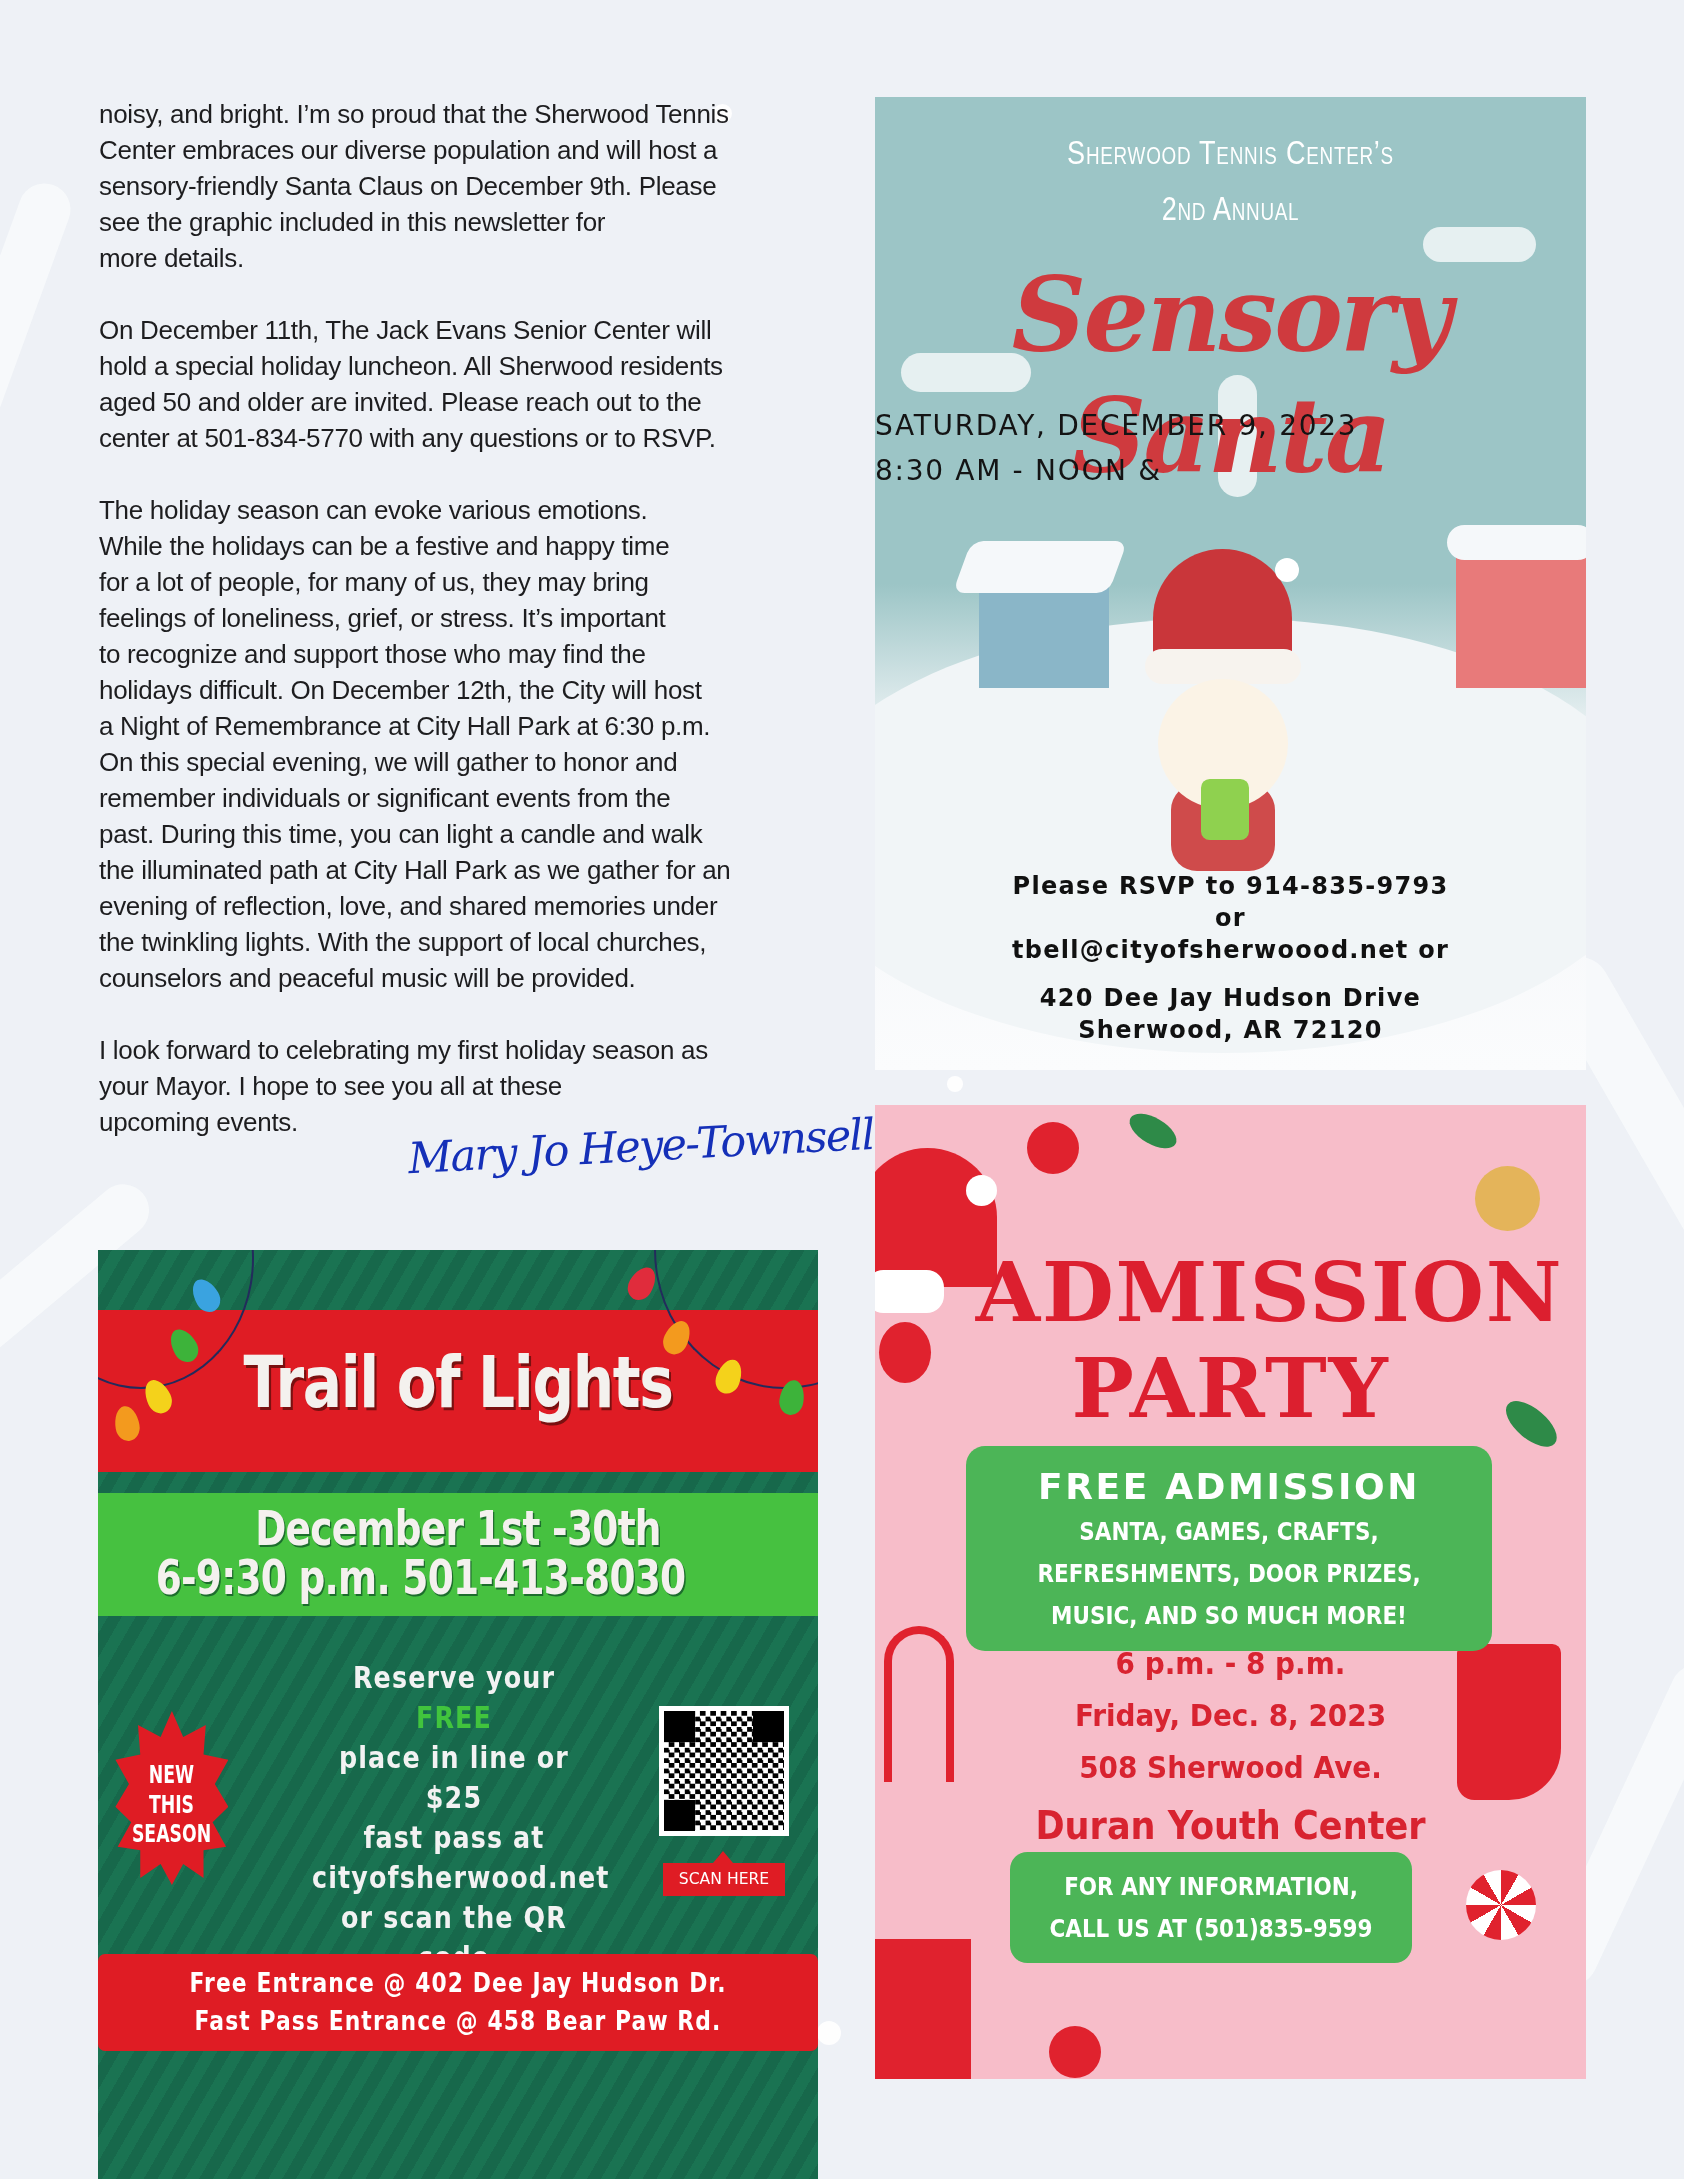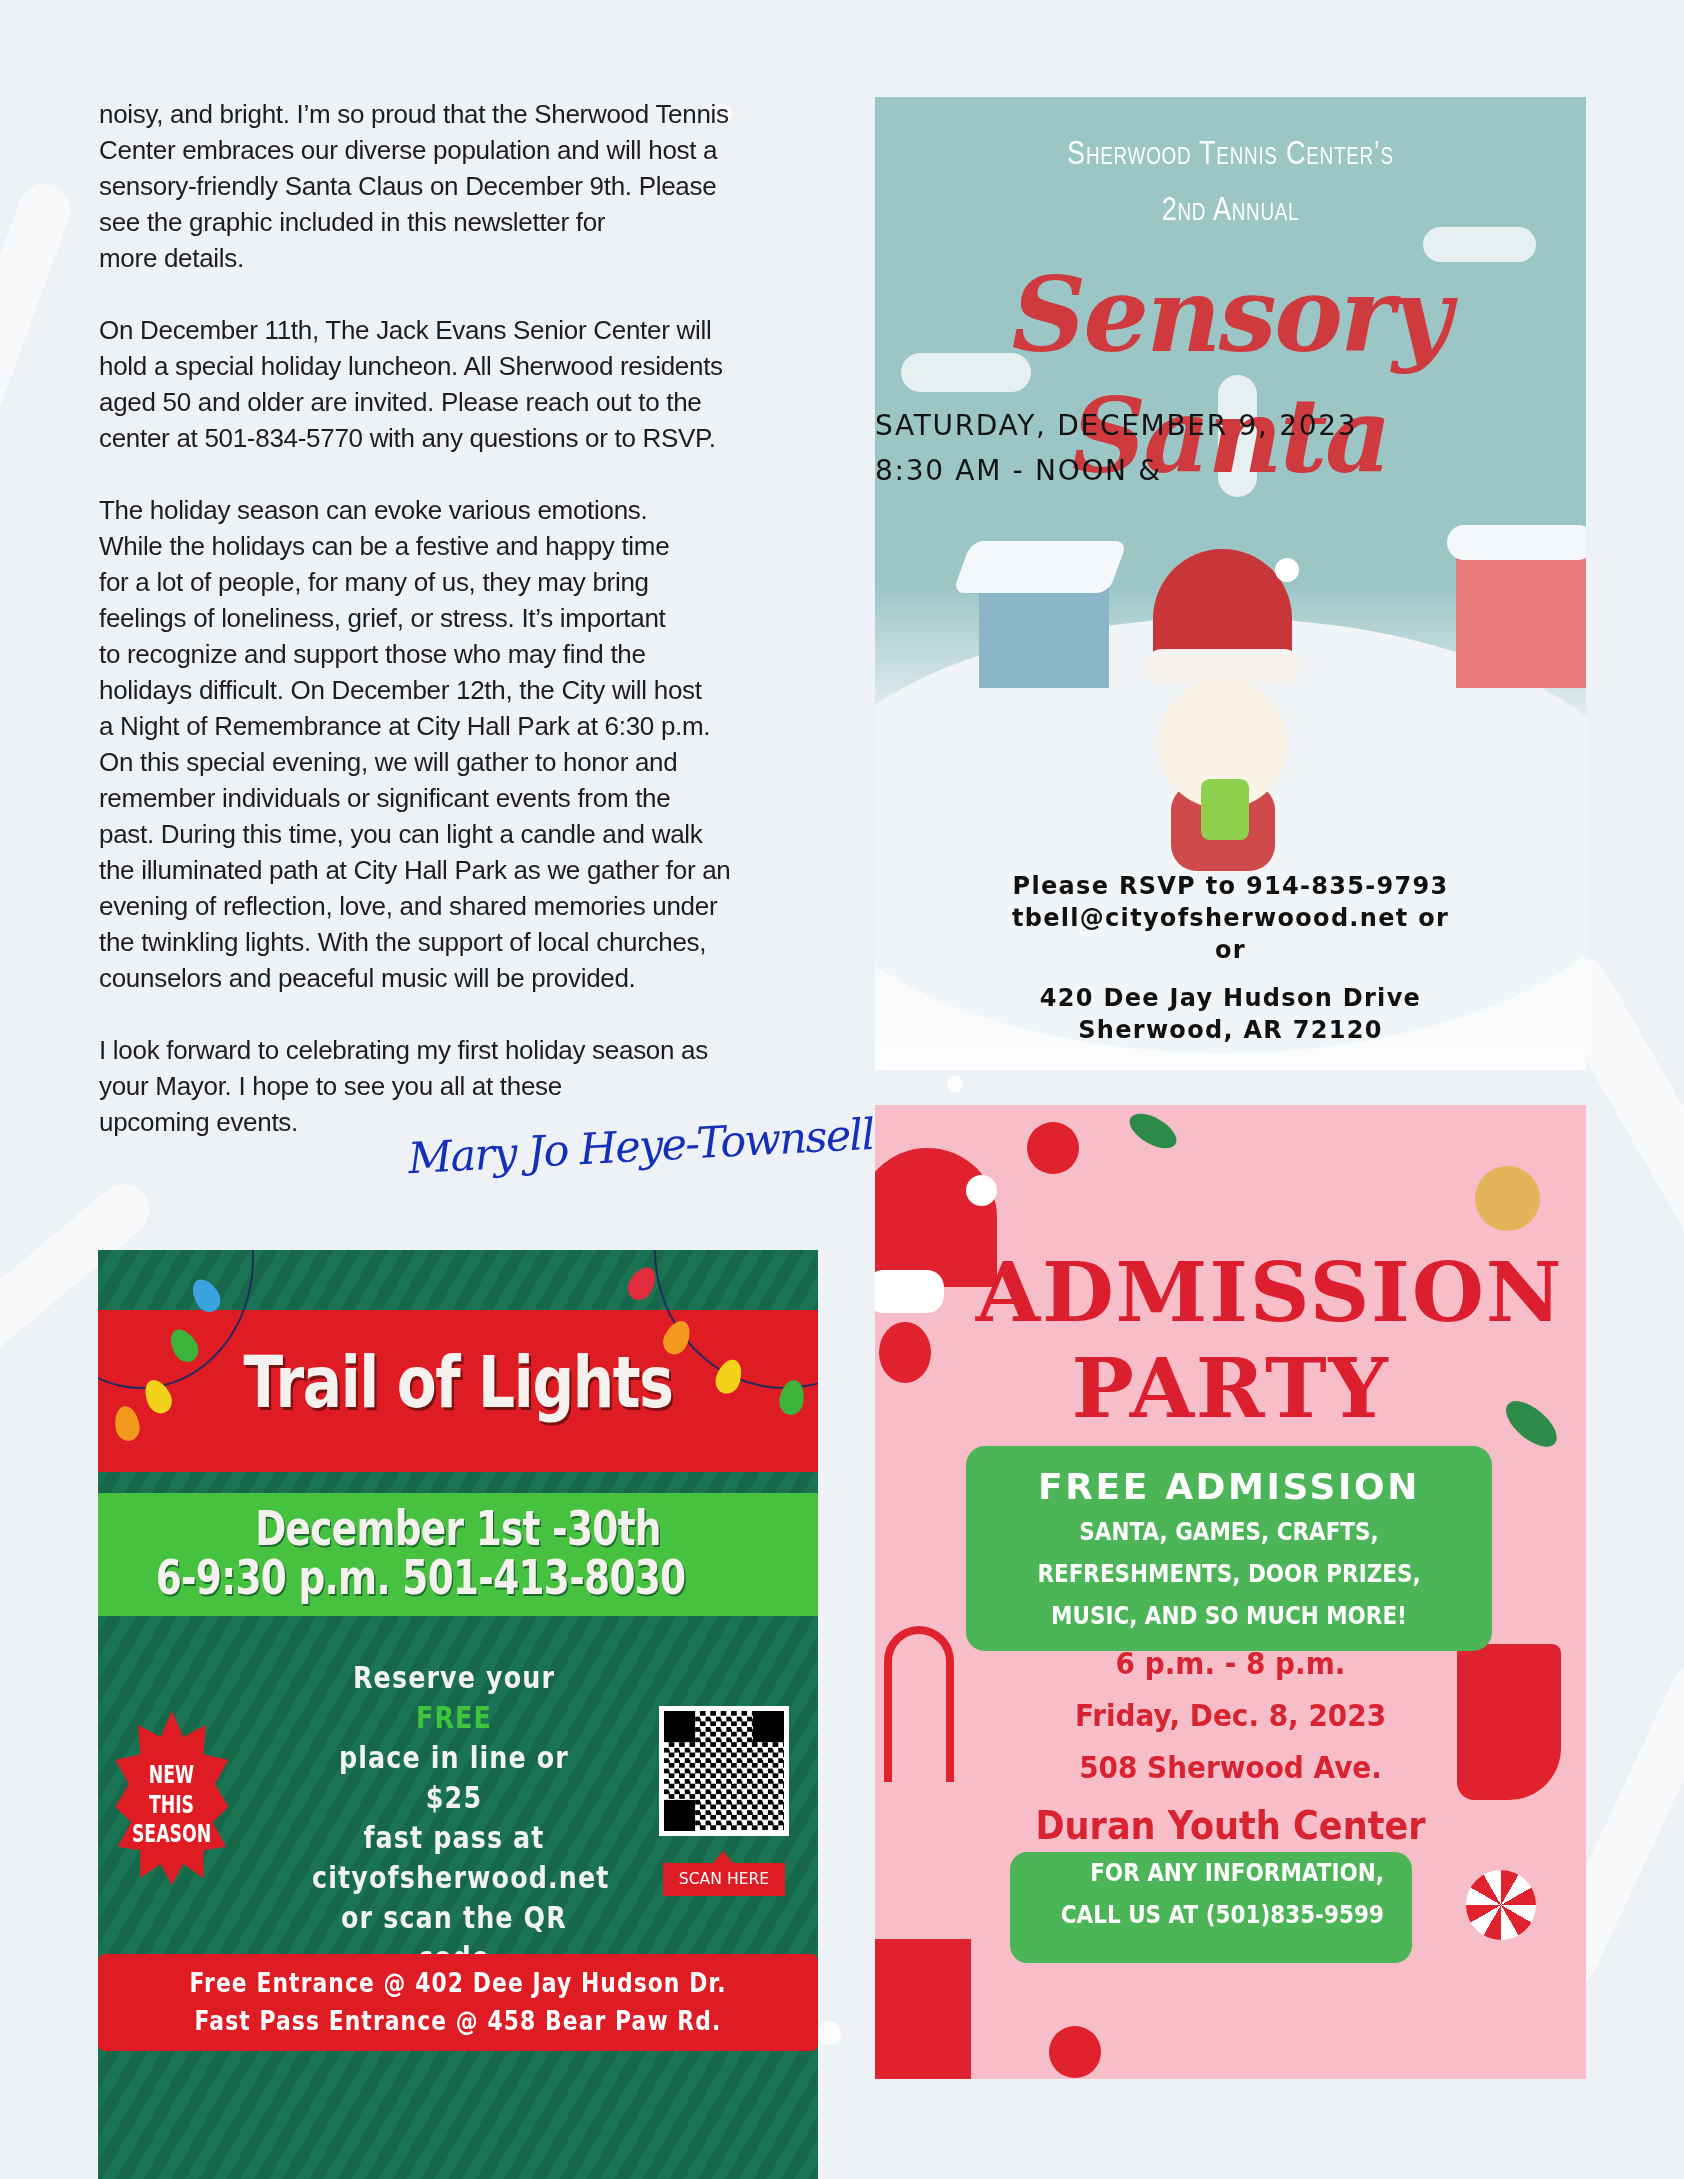--- a/index.html
+++ b/index.html
@@ -168,23 +168,23 @@
   .party .green-box .h { font-size: 36px; letter-spacing: 2.6px; margin-top: 15.6px; line-height: 49px; }
   .party .green-box .items { font-size: 25px; line-height: 42px; transform: scaleX(.86); }
   .party .details {
     position: absolute; top: 532px; width: 100%; text-align: center;
     font-family: "DejaVu Sans", sans-serif; font-weight: bold;
     color: #d82330; font-size: 31px; line-height: 52px; transform: scaleX(.9);
   }
   .party .details .venue { font-size: 39px; display: block; margin-top: 7px; }
   .party .info-box {
     position: absolute; left: 135px; top: 747px; width: 402px; height: 111px;
-    background: #4cb557; border-radius: 17.4px; text-align: right; color: #fff;
-    font-family: "DejaVu Sans", sans-serif; font-weight: bold;
-    font-size: 25px; line-height: 42px; 
+    background: #4cb557; border-radius: 17.4px; text-align: center; color: #fff;
+    font-family: "DejaVu Sans", sans-serif; font-weight: bold;
+    font-size: 25px; line-height: 42px; padding-top: 14px;
   }
   .party .info-box span { display: block; transform: scaleX(.86); }
   .deco { position: absolute; }
 </style>
 </head>
 <body>
 
 <div class="bg-flake" style="left:-35px;top:174px;width:52px;height:365px;transform:rotate(20deg);"></div>
 <div class="bg-flake" style="left:1616px;top:939px;width:61px;height:330px;transform:rotate(-30deg);"></div>
 <div class="bg-flake" style="left:17.4px;top:1147px;width:52px;height:261px;transform:rotate(50deg);"></div>
@@ -246,22 +246,22 @@
   <div class="santa-fig">
     <div class="santa-hat"></div>
     <div class="santa-pom"></div>
     <div class="santa-brim"></div>
     <div class="santa-body"></div>
     <div class="santa-face"></div>
     <div class="santa-gift"></div>
   </div>
   <div class="rsvp">
     <div>Please RSVP to 914-835-9793</div>
+    <div>or</div>
     <div>tbell@cityofsherwoood.net or</div>
-    <div>or</div>
   </div>
   <div class="addr">
     <div>420 Dee Jay Hudson Drive</div>
     <div>Sherwood, AR 72120</div>
   </div>
 </div>
 
 <div class="trail">
   <div class="band-red"></div>
   <div class="band-green"></div>

